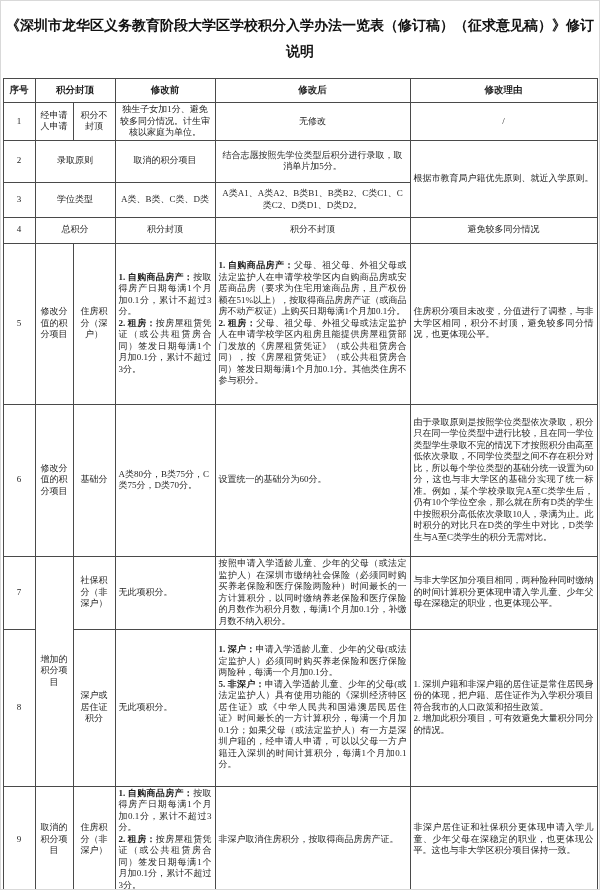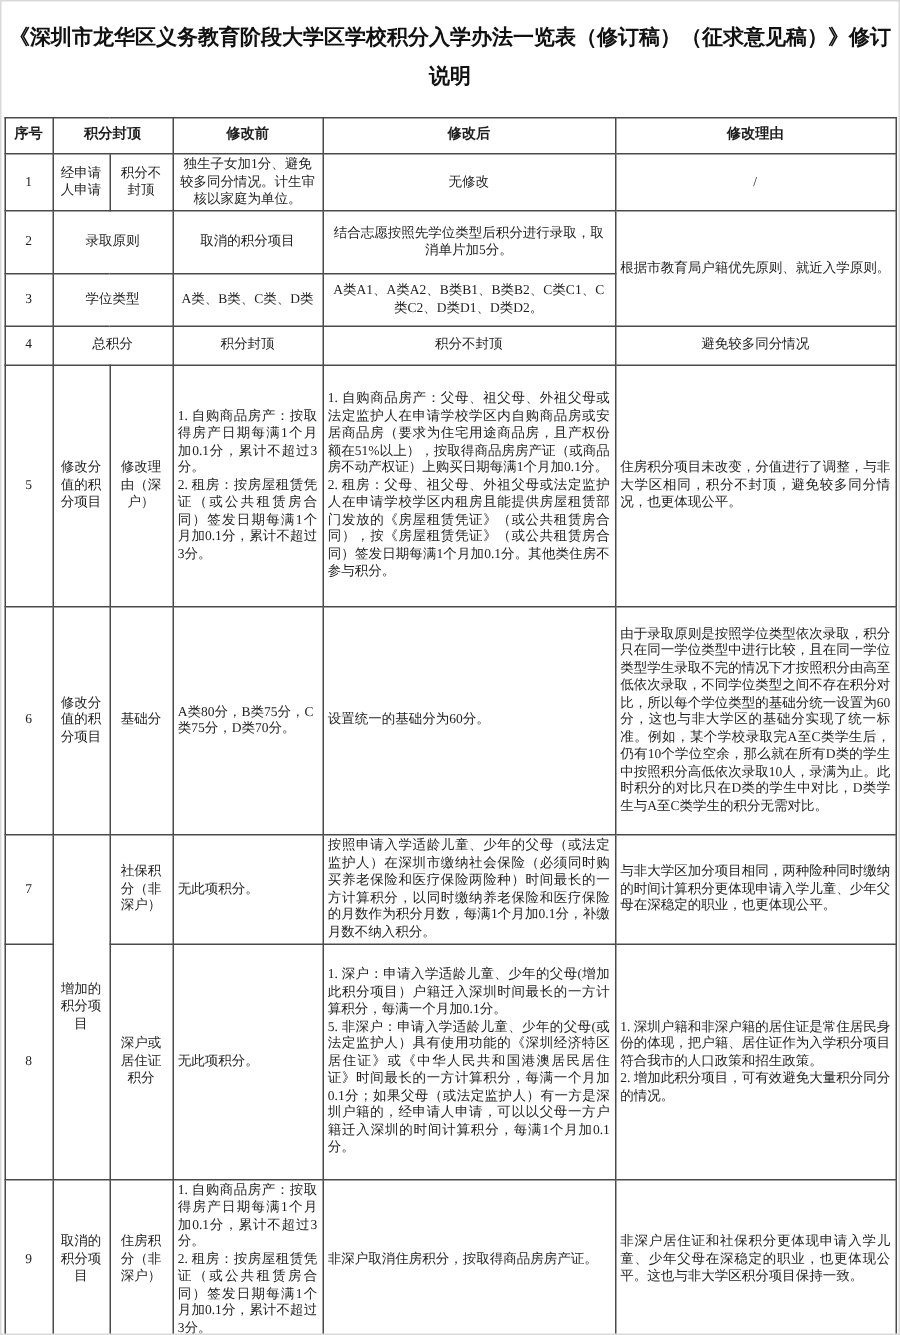--- a/index.html
+++ b/index.html
@@ -40,21 +40,21 @@
   table.revision th{
     font-weight:bold;
     font-size:9.5px;
     text-align:center;
     padding:2px;
   }
   .c{text-align:center;}
   .l{text-align:left;}
   .j{text-align:justify;}
   .seg{margin:0;text-align:justify;}
-  .seg b{font-weight:normal;}
+  .seg b{font-weight:bold;}
   .h-head{height:24px;}
   .h-r1{height:30px;}
   .h-r2{height:42px;}
   .h-r3{height:35px;}
   .h-r4{height:26px;}
   .h-r5{height:161px;}
   .h-r6{height:152px;}
   .h-r7{height:73px;}
   .h-r8{height:157px;}
   .h-r9{height:69px;}
@@ -120,21 +120,21 @@
       <td class="c">4</td>
       <td class="c" colspan="2">总积分</td>
       <td class="c">积分封顶</td>
       <td class="c">积分不封顶</td>
       <td class="c">避免较多同分情况</td>
     </tr>
 
     <tr class="h-r5">
       <td class="c">5</td>
       <td class="c">修改分值的积分项目</td>
-      <td class="c">修改理由（深户）</td>
+      <td class="c">住房积分（深户）</td>
       <td class="l">
         <p class="seg"><b>1. 自购商品房产：</b><span>按取得房产日期每满1个月加0.1分，累计不超过3分。</span></p>
         <p class="seg"><b>2. 租房：</b><span>按房屋租赁凭证（或公共租赁房合同）签发日期每满1个月加0.1分，累计不超过3分。</span></p>
       </td>
       <td class="l">
         <p class="seg"><b>1. 自购商品房产：</b><span>父母、祖父母、外祖父母或法定监护人在申请学校学区内自购商品房或安居商品房（要求为住宅用途商品房，且产权份额在51%以上），按取得商品房房产证（或商品房不动产权证）上购买日期每满1个月加0.1分。</span></p>
         <p class="seg"><b>2. 租房：</b><span>父母、祖父母、外祖父母或法定监护人在申请学校学区内租房且能提供房屋租赁部门发放的《房屋租赁凭证》（或公共租赁房合同），按《房屋租赁凭证》（或公共租赁房合同）签发日期每满1个月加0.1分。其他类住房不参与积分。</span></p>
       </td>
       <td class="j">住房积分项目未改变，分值进行了调整，与非大学区相同，积分不封顶，避免较多同分情况，也更体现公平。</td>
     </tr>
@@ -155,21 +155,21 @@
       <td class="l">无此项积分。</td>
       <td class="j">按照申请入学适龄儿童、少年的父母（或法定监护人）在深圳市缴纳社会保险（必须同时购买养老保险和医疗保险两险种）时间最长的一方计算积分，以同时缴纳养老保险和医疗保险的月数作为积分月数，每满1个月加0.1分，补缴月数不纳入积分。</td>
       <td class="j">与非大学区加分项目相同，两种险种同时缴纳的时间计算积分更体现申请入学儿童、少年父母在深稳定的职业，也更体现公平。</td>
     </tr>
 
     <tr class="h-r8">
       <td class="c">8</td>
       <td class="c">深户或居住证积分</td>
       <td class="l">无此项积分。</td>
       <td class="l">
-        <p class="seg"><b>1. 深户：</b><span>申请入学适龄儿童、少年的父母(增加此积分项目）户籍迁入深圳时间最长的一方计算积分，每满一个月加0.1分。</span></p>
+        <p class="seg"><b>1. 深户：</b><span>申请入学适龄儿童、少年的父母(或法定监护人）必须同时购买养老保险和医疗保险两险种，每满一个月加0.1分。</span></p>
         <p class="seg"><b>5. 非深户：</b><span>申请入学适龄儿童、少年的父母(或法定监护人）具有使用功能的《深圳经济特区居住证》或《中华人民共和国港澳居民居住证》时间最长的一方计算积分，每满一个月加0.1分；如果父母（或法定监护人）有一方是深圳户籍的，经申请人申请，可以以父母一方户籍迁入深圳的时间计算积分，每满1个月加0.1分。</span></p>
       </td>
       <td class="l">
         <p class="seg">1. 深圳户籍和非深户籍的居住证是常住居民身份的体现，把户籍、居住证作为入学积分项目符合我市的人口政策和招生政策。</p>
         <p class="seg">2. 增加此积分项目，可有效避免大量积分同分的情况。</p>
       </td>
     </tr>
 
     <tr class="h-r9">
       <td class="c">9</td>

